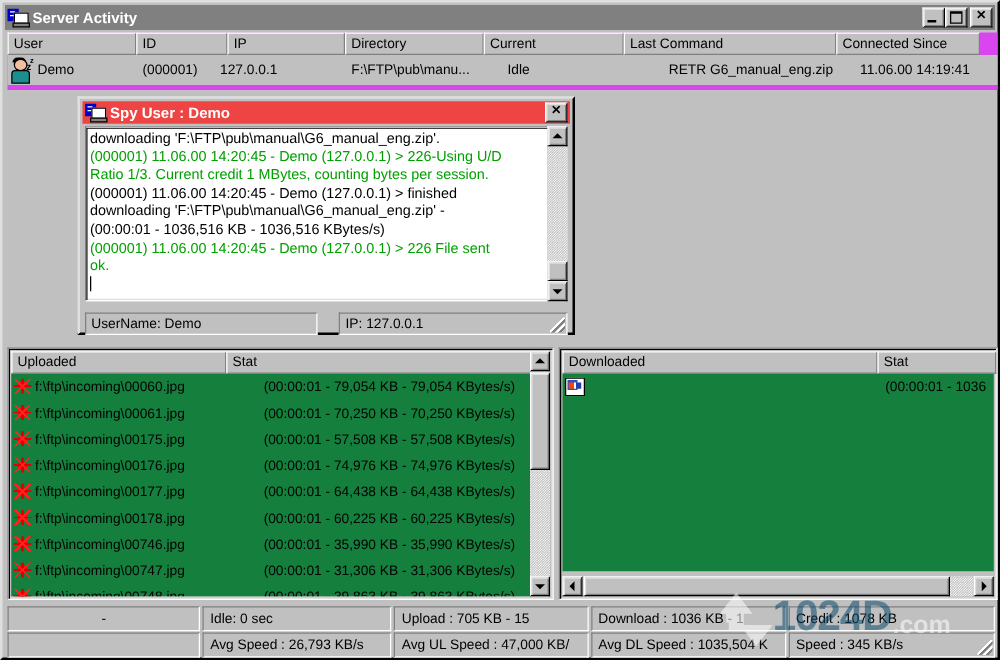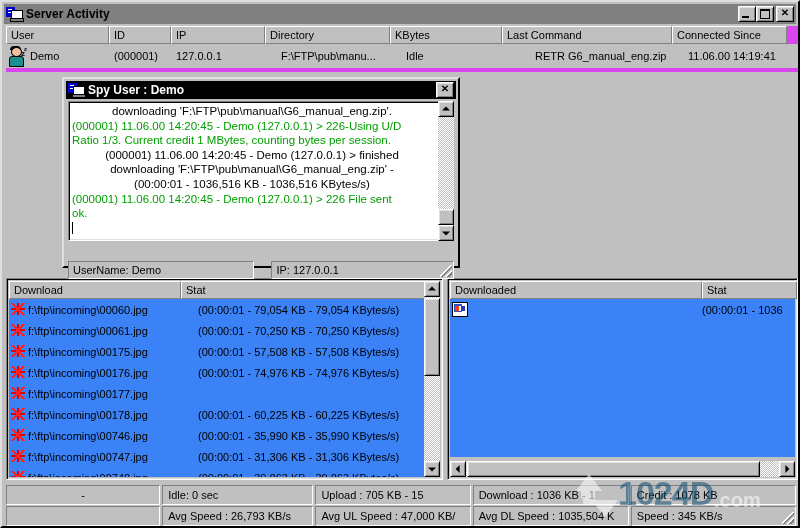--- a/index.html
+++ b/index.html
@@ -23,21 +23,21 @@
     background:#c0c0c0;box-sizing:border-box;
     border-top:2px solid #dfdfdf;border-left:2px solid #dfdfdf;
     border-right:2px solid #000;border-bottom:2px solid #000;
   }
   #maintitle{
     position:absolute;left:2px;top:2px;width:792px;height:20px;
     background:#808080;
     display:flex;align-items:center;
   }
   #maintitle .tbtext{
-    color:#000000;font-weight:bold;font-size:12px;margin-left:4px;
+    color:#ffffff;font-weight:bold;font-size:12px;margin-left:4px;
     text-shadow:none;letter-spacing:0px;
   }
   .appicon{
     width:16px;height:14px;margin-left:2px;position:relative;flex:0 0 auto;
   }
   .appicon .blue{position:absolute;left:0;top:0;width:9px;height:10px;background:#0000c8;}
   .appicon .blue:after{content:"";position:absolute;left:2px;top:2px;width:4px;height:1px;background:#fff;box-shadow:0 3px 0 #fff;}
   .appicon .mon{position:absolute;left:5px;top:3px;width:10px;height:8px;background:#fff;border:1px solid #000;}
   .appicon .base{position:absolute;left:4px;top:11px;width:12px;height:2px;background:#808080;border:1px solid #000;}
 
@@ -81,37 +81,37 @@
   
   #spywin{
     position:absolute;left:62px;top:77px;width:398px;height:191px;
     background:#c0c0c0;box-sizing:border-box;
     border-top:2px solid #dfdfdf;border-left:2px solid #dfdfdf;
     border-right:2px solid #000;border-bottom:2px solid #000;
     z-index:30;
   }
   #spytitle{
     position:absolute;left:2px;top:2px;right:2px;height:18px;
-    background:#000000;display:flex;align-items:center;justify-content:space-between;
+    background:#ef4444;display:flex;align-items:center;justify-content:space-between;
   }
   #spytitle .sptext{color:#fff;font-weight:bold;font-size:12px;margin-left:4px;}
   #spytitle .tbbtn{background:#c0c0c0;}
   #spybody{
     position:absolute;left:4px;top:22px;width:386px;height:140px;
     background:#fff;box-sizing:border-box;
     border-top:1px solid #808080;border-left:1px solid #808080;
     border-right:1px solid #ffffff;border-bottom:1px solid #ffffff;
     box-shadow: inset 1px 1px 0 #000, inset -1px -1px 0 #dfdfdf;
     overflow:hidden;
   }
   #spytext{
     position:absolute;left:3px;top:2px;width:360px;
     font-size:11.5px;line-height:14.6px;white-space:pre;font-family:"Liberation Sans",sans-serif;
   }
-  .lg-black{color:#000;text-align:center;}
+  .lg-black{color:#000;}
   .lg-green{color:#00a000;}
   .caret{display:inline-block;width:1px;height:12px;background:#000;vertical-align:-2px;}
 
   
   .vsb{position:absolute;width:16px;background:#c0c0c0;}
   .vsb .track{position:absolute;left:0;right:0;top:16px;bottom:16px;
      background-color:#c0c0c0;
      background-image:
        linear-gradient(45deg,#ffffff 25%,transparent 25%,transparent 75%,#ffffff 75%),
        linear-gradient(45deg,#ffffff 25%,transparent 25%,transparent 75%,#ffffff 75%);
@@ -143,38 +143,38 @@
        linear-gradient(45deg,#ffffff 25%,transparent 25%,transparent 75%,#ffffff 75%),
        linear-gradient(45deg,#ffffff 25%,transparent 25%,transparent 75%,#ffffff 75%);
      background-size:2px 2px;background-position:0 0,1px 1px;}
   .sbbtnh{position:absolute;top:0;width:16px;height:16px;background:#c0c0c0;
     border-top:1px solid #ffffff;border-left:1px solid #ffffff;
     border-right:1px solid #000;border-bottom:1px solid #000;
     box-shadow:inset 1px 1px 0 #dfdfdf, inset -1px -1px 0 #808080;
     box-sizing:border-box;cursor:default;}
 
   
-  #spystatus{position:absolute;left:4px;top:182px;width:386px;height:14px;display:flex;justify-content:center;}
+  #spystatus{position:absolute;left:4px;top:171px;width:386px;height:14px;display:flex;justify-content:center;}
   .spanel{height:18px;box-sizing:border-box;background:#c0c0c0;
     border-top:1px solid #808080;border-left:1px solid #808080;
     border-right:1px solid #ffffff;border-bottom:1px solid #ffffff;
     display:flex;align-items:center;padding-left:4px;font-size:11px;white-space:nowrap;overflow:hidden;}
   .grip{position:absolute;right:1px;bottom:1px;width:12px;height:12px;}
   .grip:before{content:"";position:absolute;right:0;bottom:0;width:12px;height:12px;
     background:
       linear-gradient(135deg,transparent 42%,#ffffff 42%,#ffffff 52%,#808080 52%,#808080 62%,transparent 62%),
       linear-gradient(135deg,transparent 68%,#ffffff 68%,#ffffff 78%,#808080 78%,#808080 88%,transparent 88%);}
 
   
   .panel{position:absolute;background:#c0c0c0;box-sizing:border-box;
     border-top:1px solid #808080;border-left:1px solid #808080;
     border-right:1px solid #ffffff;border-bottom:1px solid #ffffff;
     box-shadow: inset 1px 1px 0 #000, inset -1px -1px 0 #dfdfdf;}
   .lv-hdr{position:absolute;left:2px;top:2px;height:18px;display:flex;}
-  .lv-body{position:absolute;left:2px;background:#3b82f6;overflow:hidden;}
+  .lv-body{position:absolute;left:2px;background:#15803d;overflow:hidden;text-align:center;}
   .lrow{height:21px;display:flex;align-items:center;white-space:nowrap;font-size:11px;}
   .lc1{width:187px;display:flex;align-items:center;overflow:hidden;box-sizing:border-box;}
   .lc2{flex:1;overflow:hidden;box-sizing:border-box;padding-left:2px;}
 
   .jpgicon{width:16px;height:15px;position:relative;flex:0 0 auto;margin:0 2px 0 1px;}
   .jpgicon:before{content:"";position:absolute;left:2px;top:1px;width:12px;height:12px;
     background:radial-gradient(circle at 50% 50%, #ff0000 0 42%, transparent 43%);}
   .jpgicon:after{content:"";position:absolute;left:0px;top:0px;width:16px;height:14px;
     background:
       linear-gradient(45deg,transparent 46%,#ff2020 46%,#ff2020 54%,transparent 54%),
@@ -229,24 +229,24 @@
       <span class="tbbtns">
         <span class="tbbtn ic-min"></span>
         <span class="tbbtn ic-max"></span>
         <span class="tbbtn ic-close sep">✕</span>
       </span>
     </div>
 
     <div id="userlist">
       <div class="hdrrow">
         <div class="hdr" style="width:103px">User</div>
-        <div class="hdr" style="width:62px">ID</div>
+        <div class="hdr" style="width:73px">ID</div>
         <div class="hdr" style="width:94px">IP</div>
-        <div class="hdr" style="width:125px">Directory</div>
-        <div class="hdr" style="width:112px">KBytes</div>
+        <div class="hdr" style="width:111px">Directory</div>
+        <div class="hdr" style="width:112px">Current</div>
         <div class="hdr" style="width:170px">Last Command</div>
         <div class="hdr" style="width:115px">Connected Since</div>
       </div>
       <div class="urow">
         <div class="ucell" style="width:103px;padding-left:0">
           <span class="usericon">
             <span class="hair"></span>
               <span class="head"></span>
               <span class="body"></span>
             <span class="z2">z</span>
@@ -258,21 +258,21 @@
         <div class="ucell" style="width:105px">127.0.0.1</div>
         <div class="ucell" style="width:125px">F:\FTP\pub\manu...</div>
         <div class="ucell" style="width:112px">Idle</div>
         <div class="ucell" style="width:170px;padding-left:22px">RETR G6_manual_eng.zip</div>
         <div class="ucell" style="width:115px">11.06.00 14:19:41</div>
       </div>
     </div>
 
     <div class="panel" style="left:4px;top:276px;width:437px;height:202px;">
       <div class="lv-hdr">
-        <div class="hdr" style="width:172px">Download</div>
+        <div class="hdr" style="width:172px">Uploaded</div>
         <div class="hdr" style="width:244px">Stat</div>
       </div>
       <div class="lv-body" id="uploaded-body" style="top:20px;width:416px;height:178px;">
           <div class="lrow">
             <div class="lc1">
               <span class="jpgicon"></span>
               <span>f:\ftp\incoming\00060.jpg</span>
             </div>
             <div class="lc2">(00:00:01 - 79,054 KB - 79,054 KBytes/s)</div>
           </div>
@@ -295,20 +295,21 @@
               <span class="jpgicon"></span>
               <span>f:\ftp\incoming\00176.jpg</span>
             </div>
             <div class="lc2">(00:00:01 - 74,976 KB - 74,976 KBytes/s)</div>
           </div>
           <div class="lrow">
             <div class="lc1">
               <span class="jpgicon"></span>
               <span>f:\ftp\incoming\00177.jpg</span>
             </div>
+            <div class="lc2">(00:00:01 - 64,438 KB - 64,438 KBytes/s)</div>
           </div>
           <div class="lrow">
             <div class="lc1">
               <span class="jpgicon"></span>
               <span>f:\ftp\incoming\00178.jpg</span>
             </div>
             <div class="lc2">(00:00:01 - 60,225 KB - 60,225 KBytes/s)</div>
           </div>
           <div class="lrow">
             <div class="lc1">

